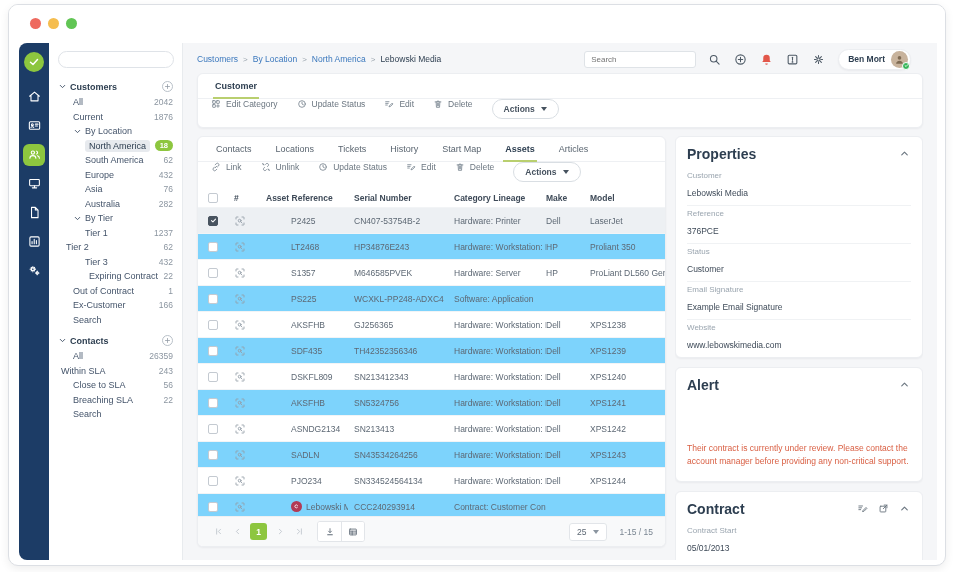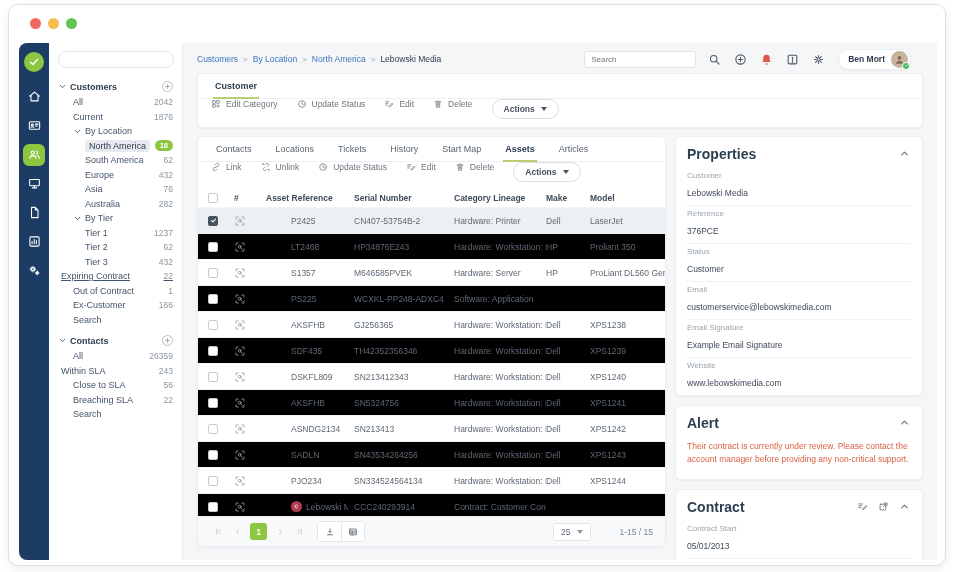--- a/index.html
+++ b/index.html
@@ -76,21 +76,21 @@
   .content-row { flex:1; min-height:0; display:flex; gap:9px; margin:8px 14px 0 14px; }
   .assets-card { flex:1; min-width:0; display:flex; flex-direction:column; overflow:hidden; margin-bottom:13px; }
   .assets-tabs { padding-left:18px; gap:24px; }
   .assets-toolbar { height:27px; }
 
   .table { flex:1; min-height:0; overflow:hidden; }
   .t-head, .t-row { display:grid; grid-template-columns:26px 32px 88px 100px 92px 44px minmax(0,1fr);
     align-items:center; padding-left:10px; }
   .t-head { height:18px; font-size:8.5px; font-weight:700; color:#3e4a58; }
   .t-row { height:26px; font-size:8.5px; color:#5d6874; border-top:1px solid #f2f4f6; cursor:pointer; }
-  .t-row.stripe { background:#000000; }
+  .t-row.stripe { background:#7dd3fc; }
   .t-row.selected { background:#edf0f3; }
   .t-cell { white-space:nowrap; overflow:hidden; padding-right:6px; }
   .cb { width:10px; height:10px; border:1px solid #c4cad1; border-radius:2px; background:#fff; display:flex; align-items:center; justify-content:center; cursor:pointer; }
   .cb.checked { background:#48535f; border-color:#48535f; color:#fff; }
   .cb svg { width:7px; height:7px; }
   .scan { color:#949ea8; display:flex; }
   .scan svg { width:12px; height:12px; }
   .ref-cell { display:flex; align-items:center; gap:4px;padding-left:25px; }
   .ctr-badge { width:11px; height:11px; border-radius:50%; flex-shrink:0; color:#fff; display:flex; align-items:center; justify-content:center; }
   .ctr-badge svg { width:7px; height:7px; }
@@ -101,34 +101,34 @@
   .pg-nav svg { width:9px; height:9px; }
   .pg-current { width:17px; height:17px; background:var(--accent); color:#fff; font-size:8.5px; font-weight:700;
     border:none; border-radius:3px; display:flex; align-items:center; justify-content:center; margin:0 2px; cursor:pointer; }
   .pg-group { display:flex; border:1px solid #e2e5e9; border-radius:3px; overflow:hidden; margin-left:7px; background:#fff; }
   .pg-group button { width:23px; height:19px; background:#fff; border:none; color:#5d6874; display:flex; align-items:center; justify-content:center; cursor:pointer; }
   .pg-group button + button { border-left:1px solid #e2e5e9; }
   .pg-group svg { width:10px; height:10px; }
   .pg-size { margin-left:auto; height:18px; border:1px solid #e2e5e9; border-radius:3px; background:#fff;
     display:flex; align-items:center; gap:7px; padding:0 7px; font-size:8.5px; color:#5d6874; cursor:pointer; }
   .pg-size .dcaret { width:0; height:0; border-left:3px solid transparent; border-right:3px solid transparent; border-top:4px solid #8b95a0; }
-  .pg-range { font-size:8.5px; color:#7a8692; margin-left:25px; }
+  .pg-range { font-size:8.5px; color:#7a8692; margin-left:9px; }
 
   
   .right-col { width:248px; flex-shrink:0; display:flex; flex-direction:column; gap:9px; overflow:hidden; }
   .panel-header { display:flex; align-items:center; padding:9px 11px 6px; }
   .panel-title { font-size:14px; font-weight:700; color:#2d3e50;text-align:center; }
   .panel-actions { margin-left:auto; display:flex; align-items:center; gap:9px; }
   .panel-actions button { background:none; border:none; color:#6b7680; width:12px; height:12px; padding:0; display:flex; cursor:pointer; }
   .panel-actions svg { width:11px; height:11px; }
   .field { margin:0 11px; padding:3px 0 5px; border-bottom:1px solid #f0f2f4; }
   .field:last-child { border-bottom:none; }
   .field .flabel { display:block; font-size:8px; color:#9aa5af; margin-bottom:2px; }
   .field .fvalue { font-size:8.5px; color:#3e4a58; }
-  .alert-body { padding:3px 11px 13px; font-size:8.5px; line-height:1.55; color:var(--alert); }
+  .alert-body { padding:3px 11px 13px; font-size:8.5px; line-height:1.55; color:var(--alert);margin-top:40px; }
   .contract-panel { padding-bottom:4px; }
 
   
   .scrollbar { position:absolute; right:-8px; top:30px; bottom:4px; width:9px; display:flex; flex-direction:column; align-items:center; }
 </style>
 </head>
 <body>
 
 <div class="window">
   <div class="titlebar">
@@ -261,29 +261,29 @@
               <svg viewBox="0 0 24 24" fill="none" stroke="currentColor" stroke-width="2.5" stroke-linecap="round" stroke-linejoin="round">
                 <path d="M6 9l6 6 6-6"></path>
               </svg>
             </span>
             <span class="tree-label">By Tier</span>
           </div>
           <div class="tree-row" style="padding-left: 36px;">
             <span class="tree-label">Tier 1</span>
             <span class="tree-count">1237</span>
           </div>
-          <div class="tree-row" style="padding-left: 36px;">
+          <div class="tree-row" style="padding-left: 17px;">
             <span class="tree-label">Tier 2</span>
             <span class="tree-count">62</span>
           </div>
           <div class="tree-row" style="padding-left: 36px;">
             <span class="tree-label">Tier 3</span>
             <span class="tree-count">432</span>
           </div>
-          <div class="tree-row" style="padding-left: 12px; text-decoration: underline;">
+          <div class="tree-row" style="padding-left: 40px;">
             <span class="tree-label">Expiring Contract</span>
             <span class="tree-count">22</span>
           </div>
           <div class="tree-row" style="padding-left: 24px;">
             <span class="tree-label">Out of Contract</span>
             <span class="tree-count">1</span>
           </div>
           <div class="tree-row" style="padding-left: 24px;">
             <span class="tree-label">Ex-Customer</span>
             <span class="tree-count">166</span>
@@ -778,21 +778,20 @@
                     <svg viewBox="0 0 24 24" fill="none" stroke="currentColor" stroke-width="2.5" stroke-linecap="round" stroke-linejoin="round">
                       <path d="M6 15l6-6 6 6"></path>
                     </svg>
                   </button>
               </span>
             </div>
             <div id="properties-fields">
                 <div class="field"><span class="flabel">Customer</span><span class="fvalue">Lebowski Media</span></div>
                 <div class="field"><span class="flabel">Reference</span><span class="fvalue">376PCE</span></div>
                 <div class="field"><span class="flabel">Status</span><span class="fvalue">Customer</span></div>
-                <div class="field"><span class="flabel">Email</span><span class="fvalue">customerservice@lebowskimedia.com</span></div>
                 <div class="field"><span class="flabel">Email Signature</span><span class="fvalue">Example Email Signature</span></div>
                 <div class="field"><span class="flabel">Website</span><span class="fvalue">www.lebowskimedia.com</span></div>
               </div>
           </div>
 
           <div class="card">
             <div class="panel-header">
               <span class="panel-title">Alert</span>
               <span class="panel-actions">
                 <button class="chev-up">

